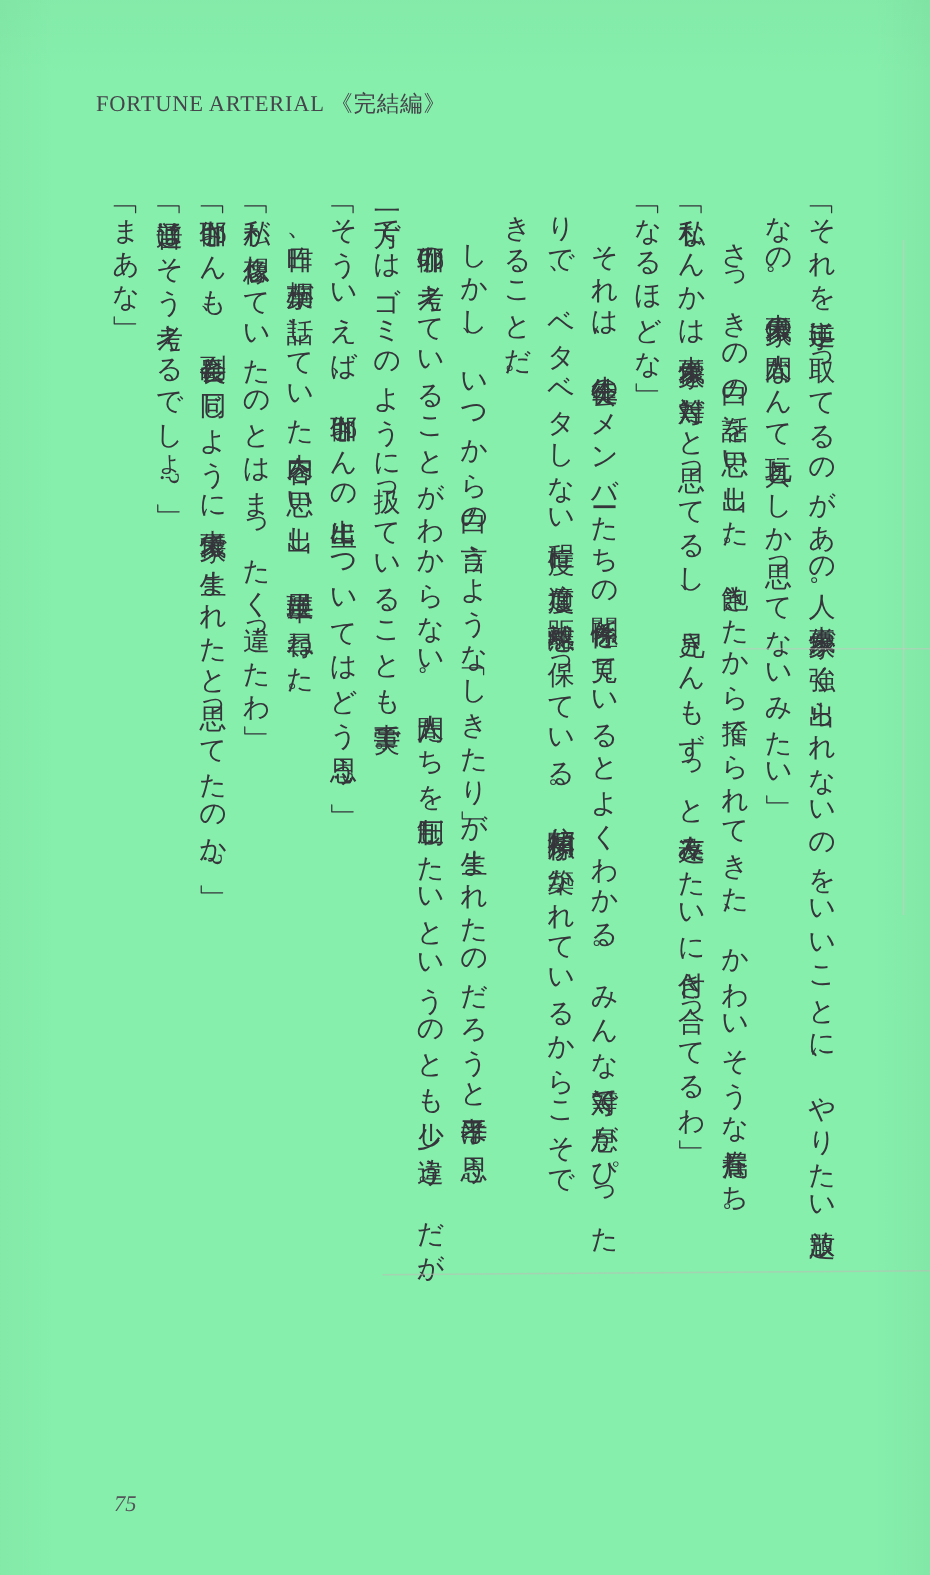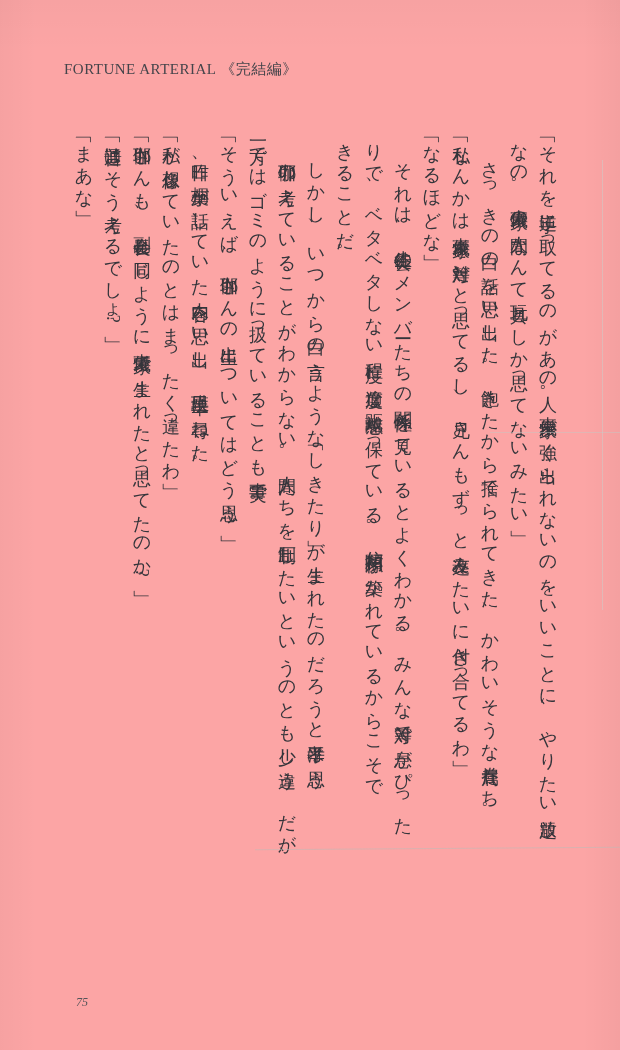--- a/index.html
+++ b/index.html
@@ -4,21 +4,21 @@
 <style>
   html, body {
     margin: 0;
     padding: 0;
     background: #e8e7e4;
   }
   .page {
     position: relative;
     width: 620px;
     height: 1050px;
-    background: #fca5a5;
+    background: #86efac;
     overflow: hidden;
     font-family: "Liberation Serif", "DejaVu Serif", serif;
   }
   
   .page::before {
     content: "";
     position: absolute;
     inset: 0;
     background:
       linear-gradient(to right, rgba(0,0,0,0.025), rgba(0,0,0,0) 6%, rgba(0,0,0,0) 94%, rgba(0,0,0,0.03)),
@@ -49,21 +49,21 @@
     margin: 0;
     white-space: nowrap;
   }
   .tline.indent {
     padding-top: 19px;
   }
   .page-number {
     position: absolute;
     left: 76px;
     top: 995px;
-    font-size: 12px;
+    font-size: 15px;
     font-style: italic;
     color: #55555a;
   }
   .scan-line-h1 {
     position: absolute;
     top: 848px;
     right: 0;
     width: 365px;
     height: 1px;
     background: rgba(190,188,184,0.55);

